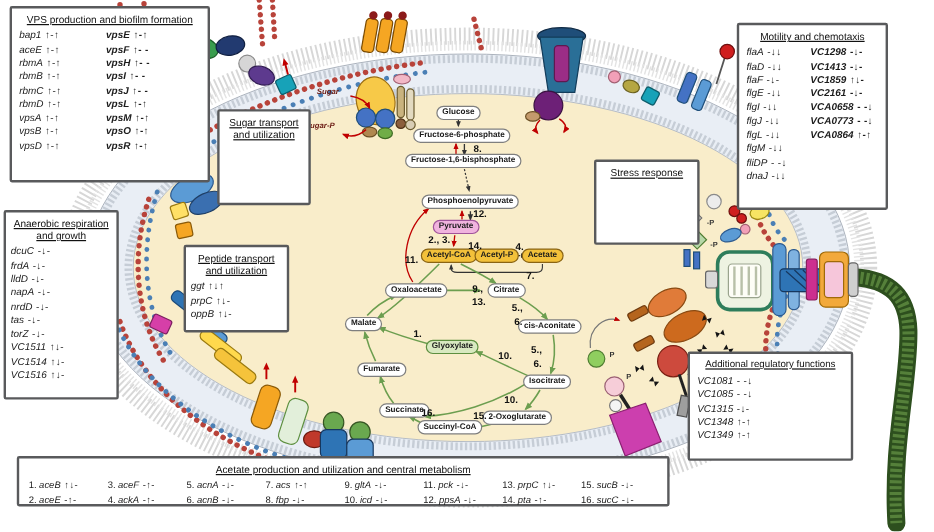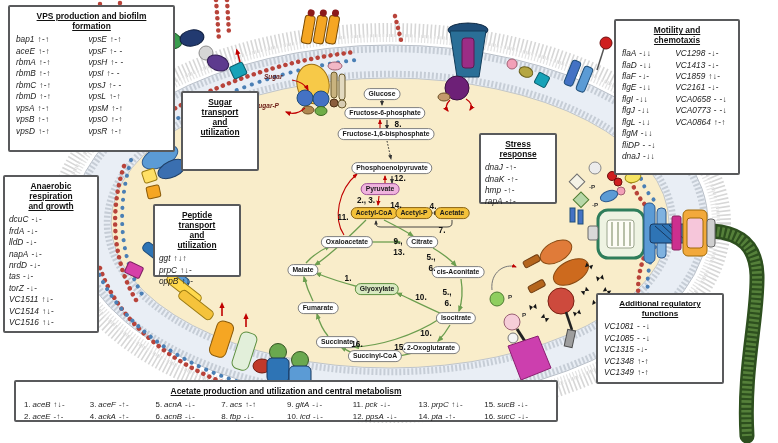--- a/index.html
+++ b/index.html
@@ -4,35 +4,35 @@
 <style>
   html,body{margin:0;padding:0;background:#fff;}
   .stage{position:relative;width:778px;height:443px;background:#fff;overflow:hidden;
          font-family:"Liberation Sans",sans-serif;}
   .stage svg.art{position:absolute;left:0;top:0;z-index:1;}
   .layer{position:absolute;left:0;top:0;width:778px;height:443px;z-index:2;pointer-events:none;}
 
   
   .gbox{position:absolute;z-index:3;background:#fff;border:2px solid #595a5c;border-radius:2px;
         padding:3px 4px;box-sizing:border-box;}
-  .btitle{margin:1px 12px 3px;font-size:8.4px;font-weight:bold;text-align:center;
+  .btitle{margin:1px 2px 3px;font-size:8.4px;font-weight:normal;text-align:center;
           text-decoration:underline;line-height:1.2;color:#111;}
   .cols{display:flex;gap:4px;padding:0 2px;}
   .col{flex:1;}
-  .col2w{flex:1.15;}
+  .col2w{flex:1.15;font-weight:bold;}
   .gene{font-size:8.3px;line-height:1.38;color:#1c1c1c;white-space:nowrap;}
   .gene i{font-style:italic;}
   .fl{margin-left:3px;letter-spacing:.3px;font-style:normal;}
   #box-vps{left:8px;top:5px;width:167px;height:147px;}
   #box-sugar{left:181px;top:91px;width:78px;height:80px;}
   #box-peptide{left:153px;top:204px;width:88px;height:73px;}
   #box-anaerobic{left:3px;top:175px;width:96px;height:158px;}
-  #box-stress{left:479px;top:133px;width:78px;height:71px;}
+  #box-stress{left:495px;top:133px;width:88px;height:71px;}
   #box-motility{left:614px;top:19px;width:126px;height:156px;}
-  #box-regulatory{left:596px;top:293px;width:128px;height:91px;}
+  #box-regulatory{left:573px;top:293px;width:138px;height:91px;}
   #box-regulatory .btitle{font-size:8.1px;}
   #box-acetate{left:14px;top:380px;width:544px;height:42px;}
   .agrid{display:grid;grid-template-columns:repeat(8,1fr);grid-template-rows:repeat(2,auto);
          grid-auto-flow:column;column-gap:2px;padding:0 4px;}
   .agene{font-size:7.9px;line-height:1.5;}
   .num{margin-right:2px;}
 
   
   .node{position:absolute;transform:translate(-50%,-50%);background:#fff;border:1px solid #7f7f7f;
         border-radius:7px;padding:1px 4px;font-size:6.8px;font-weight:bold;color:#1a1a1a;
@@ -381,27 +381,20 @@
         <div class="gene"><i>tas</i><span class="fl">-↓-</span></div>
         <div class="gene"><i>torZ</i><span class="fl">-↓-</span></div>
         <div class="gene"><i>VC1511</i><span class="fl">↑↓-</span></div>
         <div class="gene"><i>VC1514</i><span class="fl">↑↓-</span></div>
         <div class="gene"><i>VC1516</i><span class="fl">↑↓-</span></div>
       </div>
   </section>
 
   <section class="gbox" id="box-stress">
     <h3 class="btitle">Stress response</h3>
-    <div class="col">
-
-    <div class="gene"><i>dnaJ</i><span class="fl">-↑-</span></div>
-        <div class="gene"><i>dnaK</i><span class="fl">-↑-</span></div>
-        <div class="gene"><i>hmp</i><span class="fl">-↑-</span></div>
-        <div class="gene"><i>rapA</i><span class="fl">-↑-</span></div>
-      </div>
   </section>
 
   <section class="gbox" id="box-motility">
     <h3 class="btitle">Motility and chemotaxis</h3>
     <div class="cols">
       <div class="col">
 
       <div class="gene"><i>flaA</i><span class="fl">-↓↓</span></div>
           <div class="gene"><i>flaD</i><span class="fl">-↓↓</span></div>
           <div class="gene"><i>flaF</i><span class="fl">-↓-</span></div>

